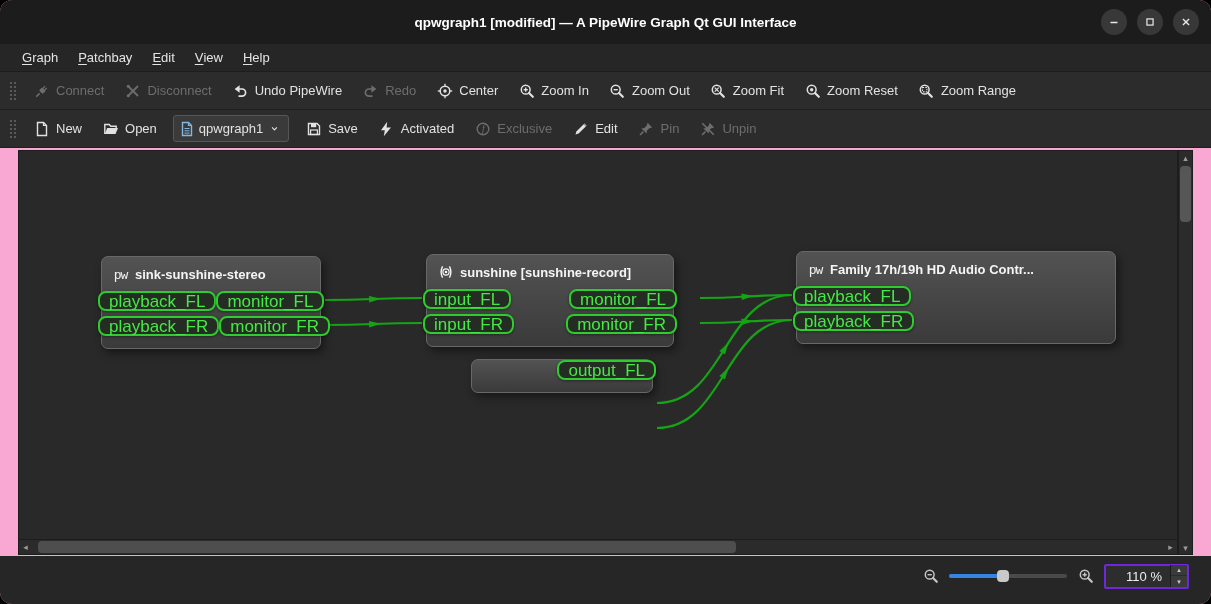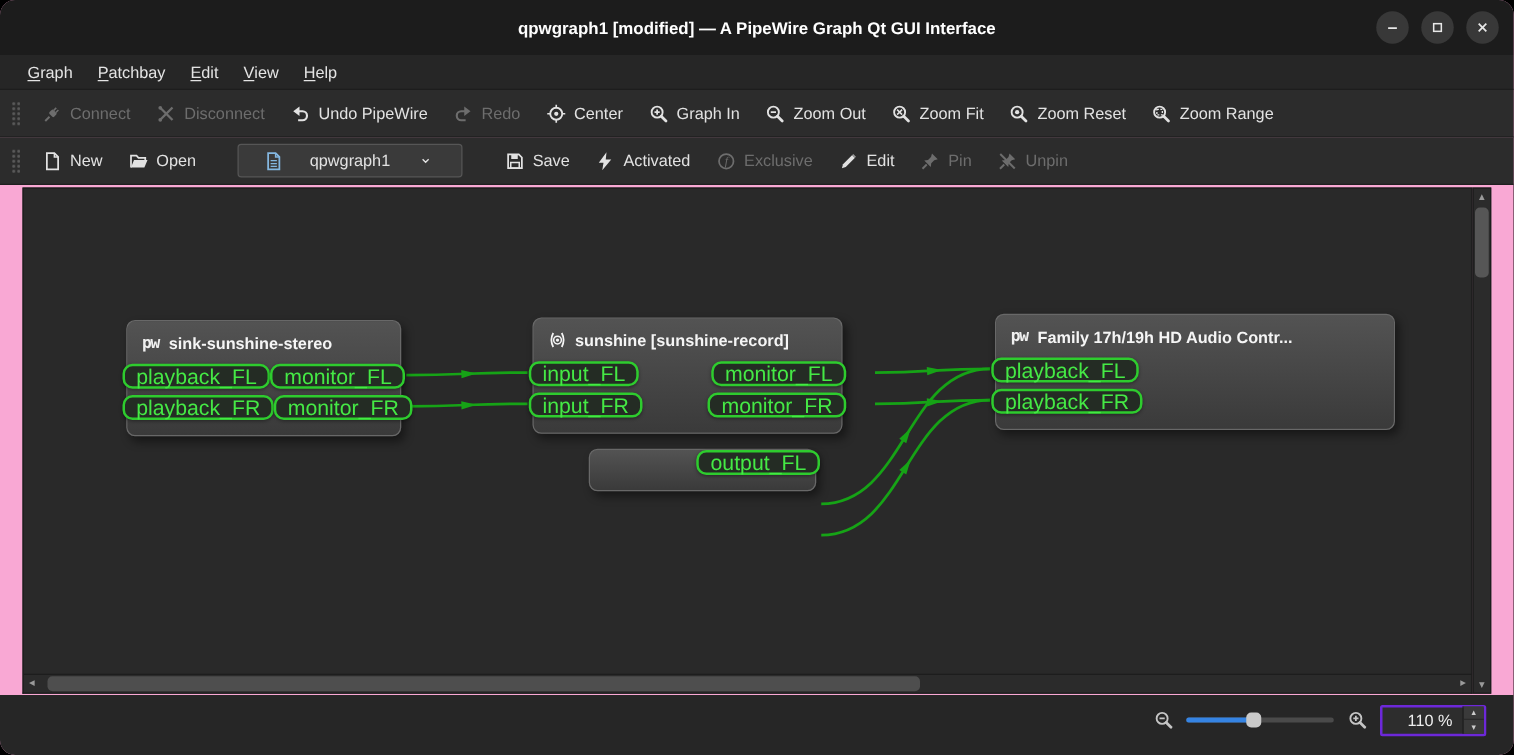--- a/index.html
+++ b/index.html
@@ -30,41 +30,41 @@
              padding:0 4px; border-bottom:1px solid #1f1f1f; flex:none; }
   .tb-items { display:flex; align-items:center; }
   .grip { width:7px; height:20px; margin:0 7px 0 5px;
           background-image:radial-gradient(circle,#5a5a5a 1px,transparent 1.3px);
           background-size:4px 4px; }
   .tb-btn { display:flex; align-items:center; gap:6px; padding:6px 10px;
             border-radius:4px; color:#e2e2e2; white-space:nowrap; }
   .tb-btn.disabled { color:#6d6d6d; }
   .icon { width:17px; height:17px; display:inline-flex; align-items:center; justify-content:center; }
   .icon svg { width:16px; height:16px; display:block; }
-  .combo { display:flex; align-items:center; gap:20px; background:#3a3a3a;
-           border:1px solid #565656; border-radius:3px; padding:3px 20px; margin:0 23px;
+  .combo { display:flex; align-items:center; gap:3px; background:#3a3a3a;
+           border:1px solid #565656; border-radius:3px; padding:3px 5px; margin:0 6px;
            height:27px; }
   .combo-arrow .icon svg { width:11px; height:11px; }
 
   
   .workspace { flex:1; margin:2px 18px 1px 18px; display:grid;
                grid-template-columns:1fr 15px; grid-template-rows:1fr 15px; }
   .canvas { grid-column:1; grid-row:1; position:relative; background:#292929;
             border:1px solid #1d1d1d; overflow:hidden; }
   #wires { position:absolute; left:0; top:0; width:100%; height:100%;
            pointer-events:none; z-index:1; }
   .wire { fill:none; stroke:var(--wire,#16a316); stroke-width:2.2px; }
   .wire-arrow { fill:var(--wire,#16a316); }
 
   .node { position:absolute; z-index:2; background:linear-gradient(180deg,#535353,#3a3a3a);
           border:1px solid #686868; border-radius:7px; padding-bottom:7px;
           box-shadow:3px 4px 8px rgba(0,0,0,.45); }
   .node-header { height:34px; display:flex; align-items:center; gap:6px; padding:0 10px;
                  color:#f5f5f5; font-weight:bold; white-space:nowrap; overflow:hidden; }
-  .pw-logo { font-family:"DejaVu Sans Mono",monospace; font-weight:bold; font-size:13px;
+  .pw-logo { font-family:"DejaVu Sans Mono",monospace; font-weight:normal; font-size:13px;
              color:#f0f0f0; letter-spacing:-1px; }
   .port-row { display:flex; justify-content:space-between; height:20px; margin:0 -4px 5px; }
   .port { height:20px; display:inline-flex; align-items:center; padding:0 9px;
           border:2px solid var(--accent,#2ecc2e); border-radius:8px; background:#242c24;
           color:var(--port-text,#45e945); font-size:17px; line-height:1;
           box-shadow:0 1px 3px rgba(0,0,0,.4); }
   .port-spacer { width:4px; }
 
   
   .vscroll { grid-column:2; grid-row:1 / 3; background:#2b2b2b; border:1px solid #1d1d1d;
@@ -202,21 +202,21 @@
         </div>
         <div class="tb-btn">
           <span class="icon">
             <svg viewBox="0 0 16 16">
               <circle cx="6.7" cy="6.7" r="4.4" fill="none" stroke="currentColor" stroke-width="1.5"></circle>
               <line x1="10" y1="10" x2="13.8" y2="13.8" stroke="currentColor" stroke-width="2.2" stroke-linecap="round"></line>
               <line x1="4.6" y1="6.7" x2="8.8" y2="6.7" stroke="currentColor" stroke-width="1.4"></line>
               <line x1="6.7" y1="4.6" x2="6.7" y2="8.8" stroke="currentColor" stroke-width="1.4"></line>
             </svg>
           </span>
-          <span class="tb-label">Graph In</span>
+          <span class="tb-label">Zoom In</span>
         </div>
         <div class="tb-btn">
           <span class="icon">
             <svg viewBox="0 0 16 16">
               <circle cx="6.7" cy="6.7" r="4.4" fill="none" stroke="currentColor" stroke-width="1.5"></circle>
               <line x1="10" y1="10" x2="13.8" y2="13.8" stroke="currentColor" stroke-width="2.2" stroke-linecap="round"></line>
               <line x1="4.6" y1="6.7" x2="8.8" y2="6.7" stroke="currentColor" stroke-width="1.4"></line>
             </svg>
           </span>
           <span class="tb-label">Zoom Out</span>

